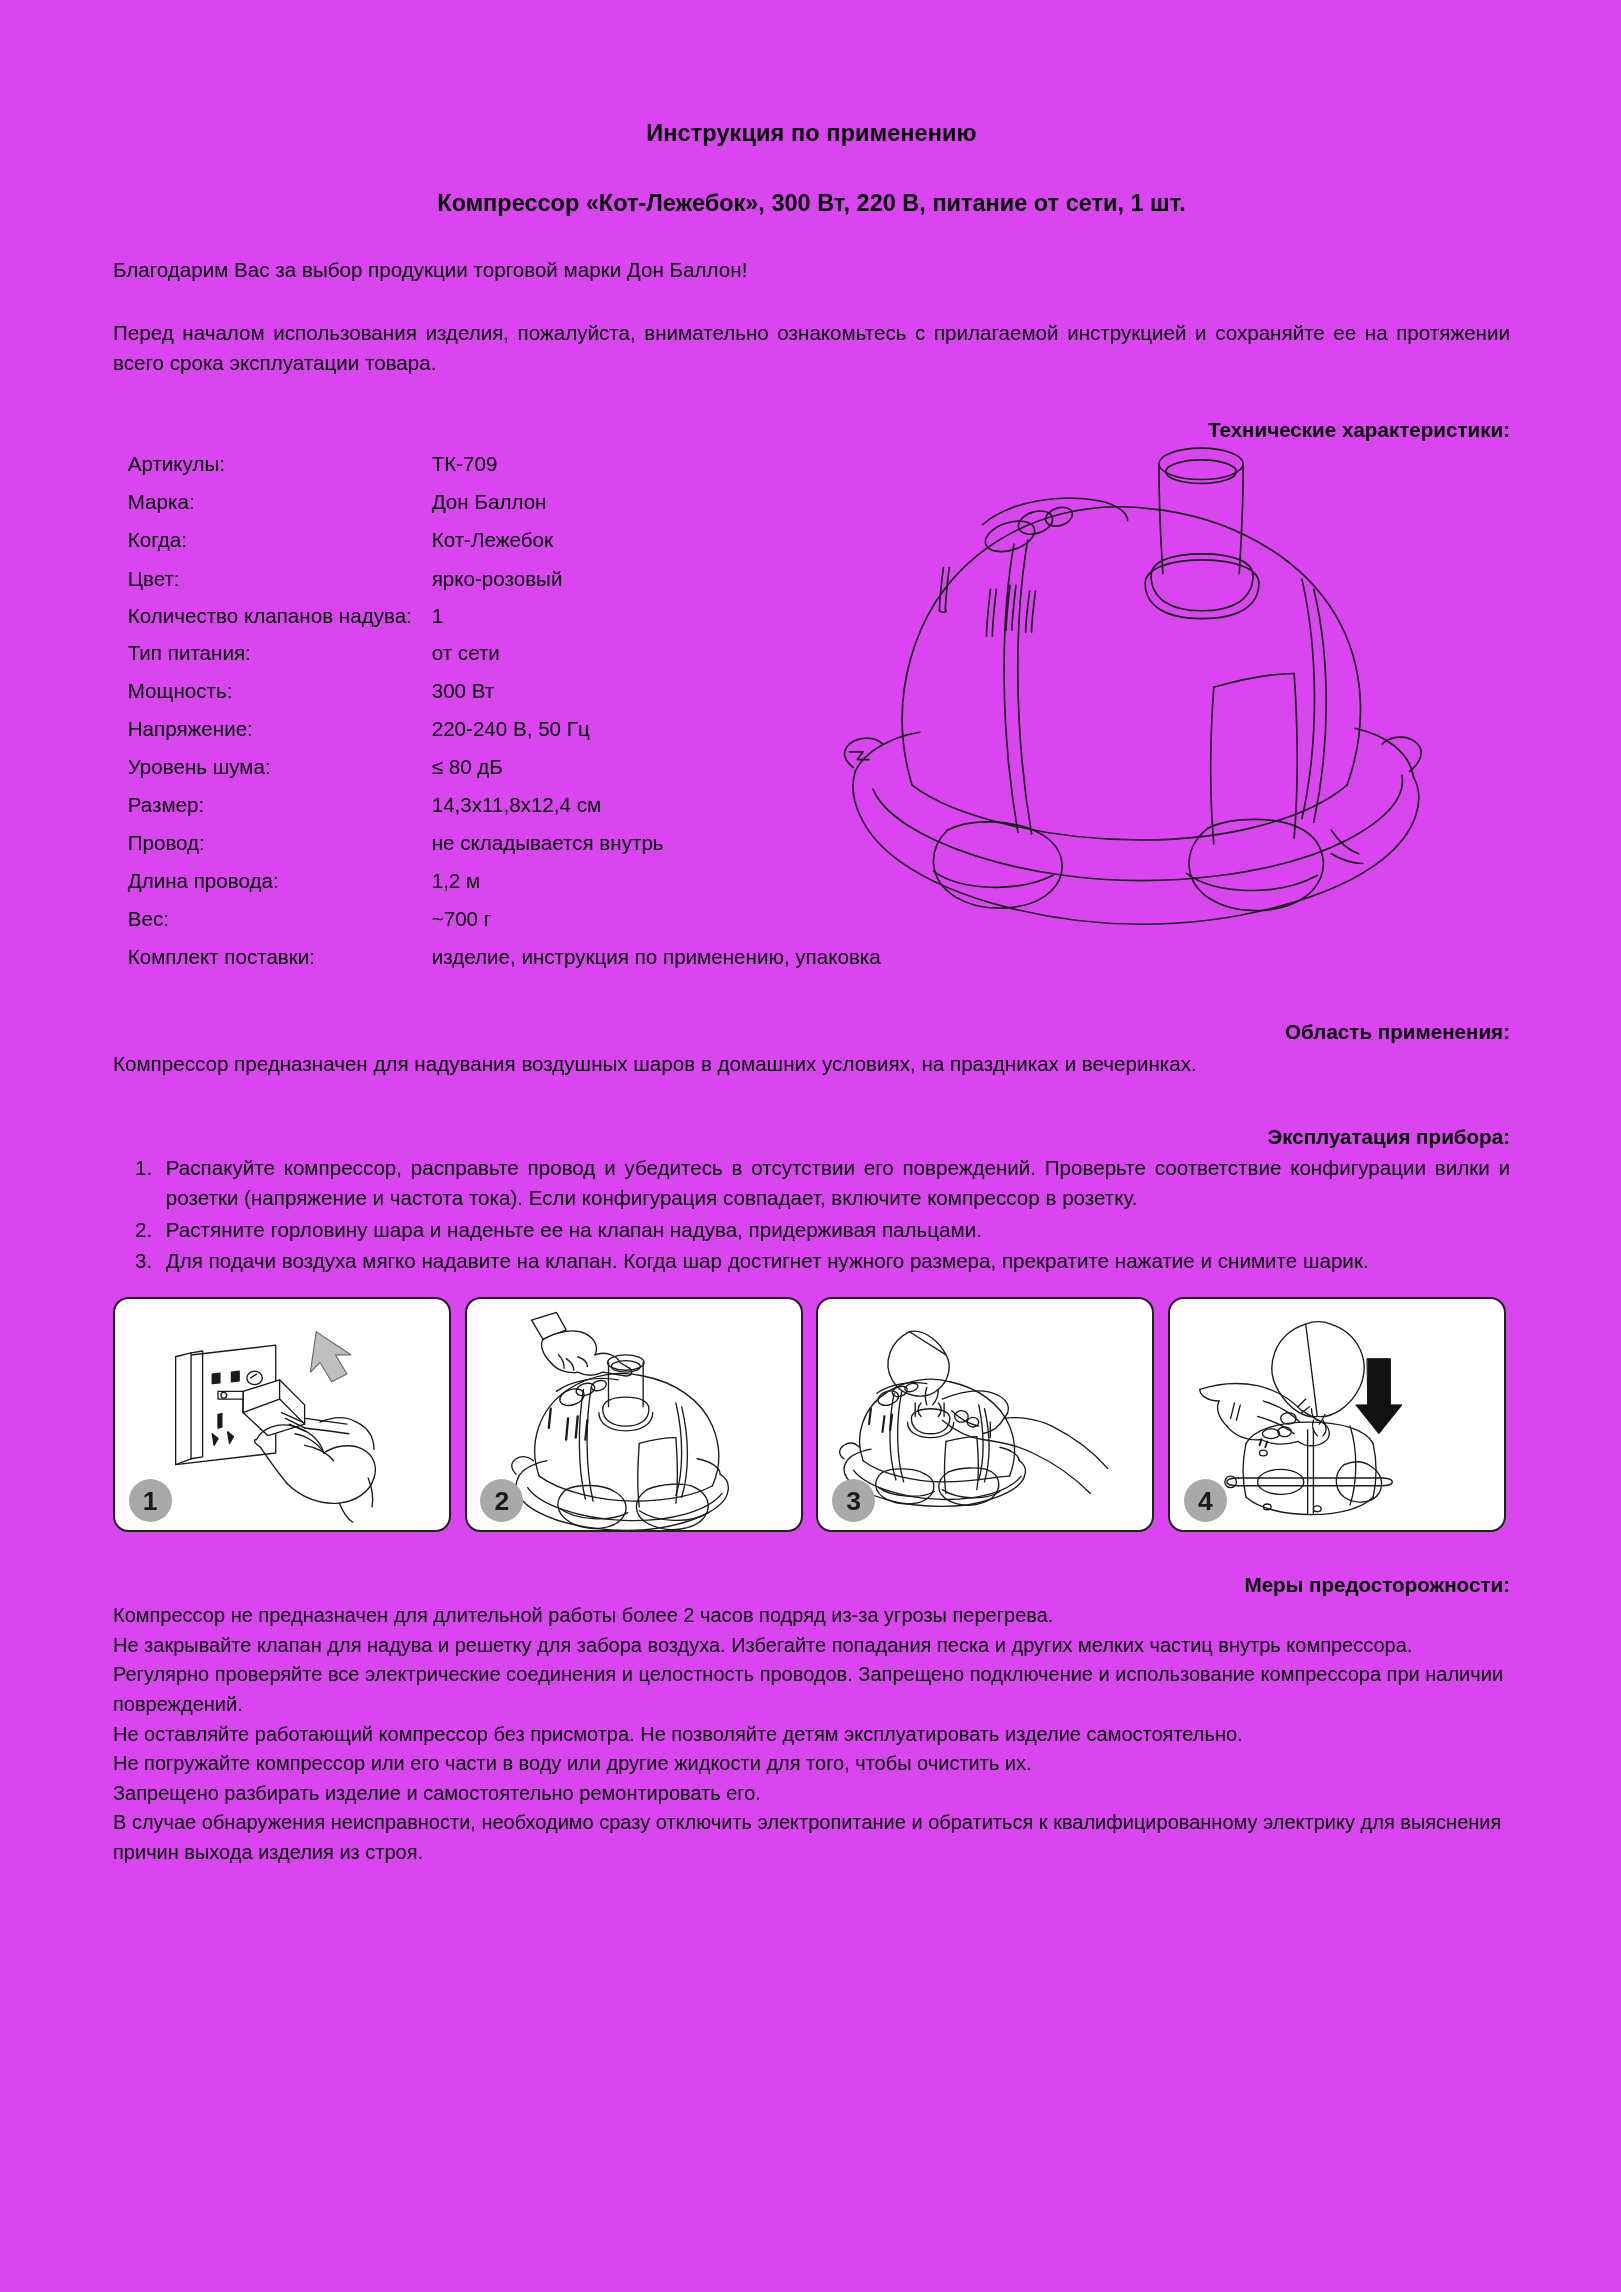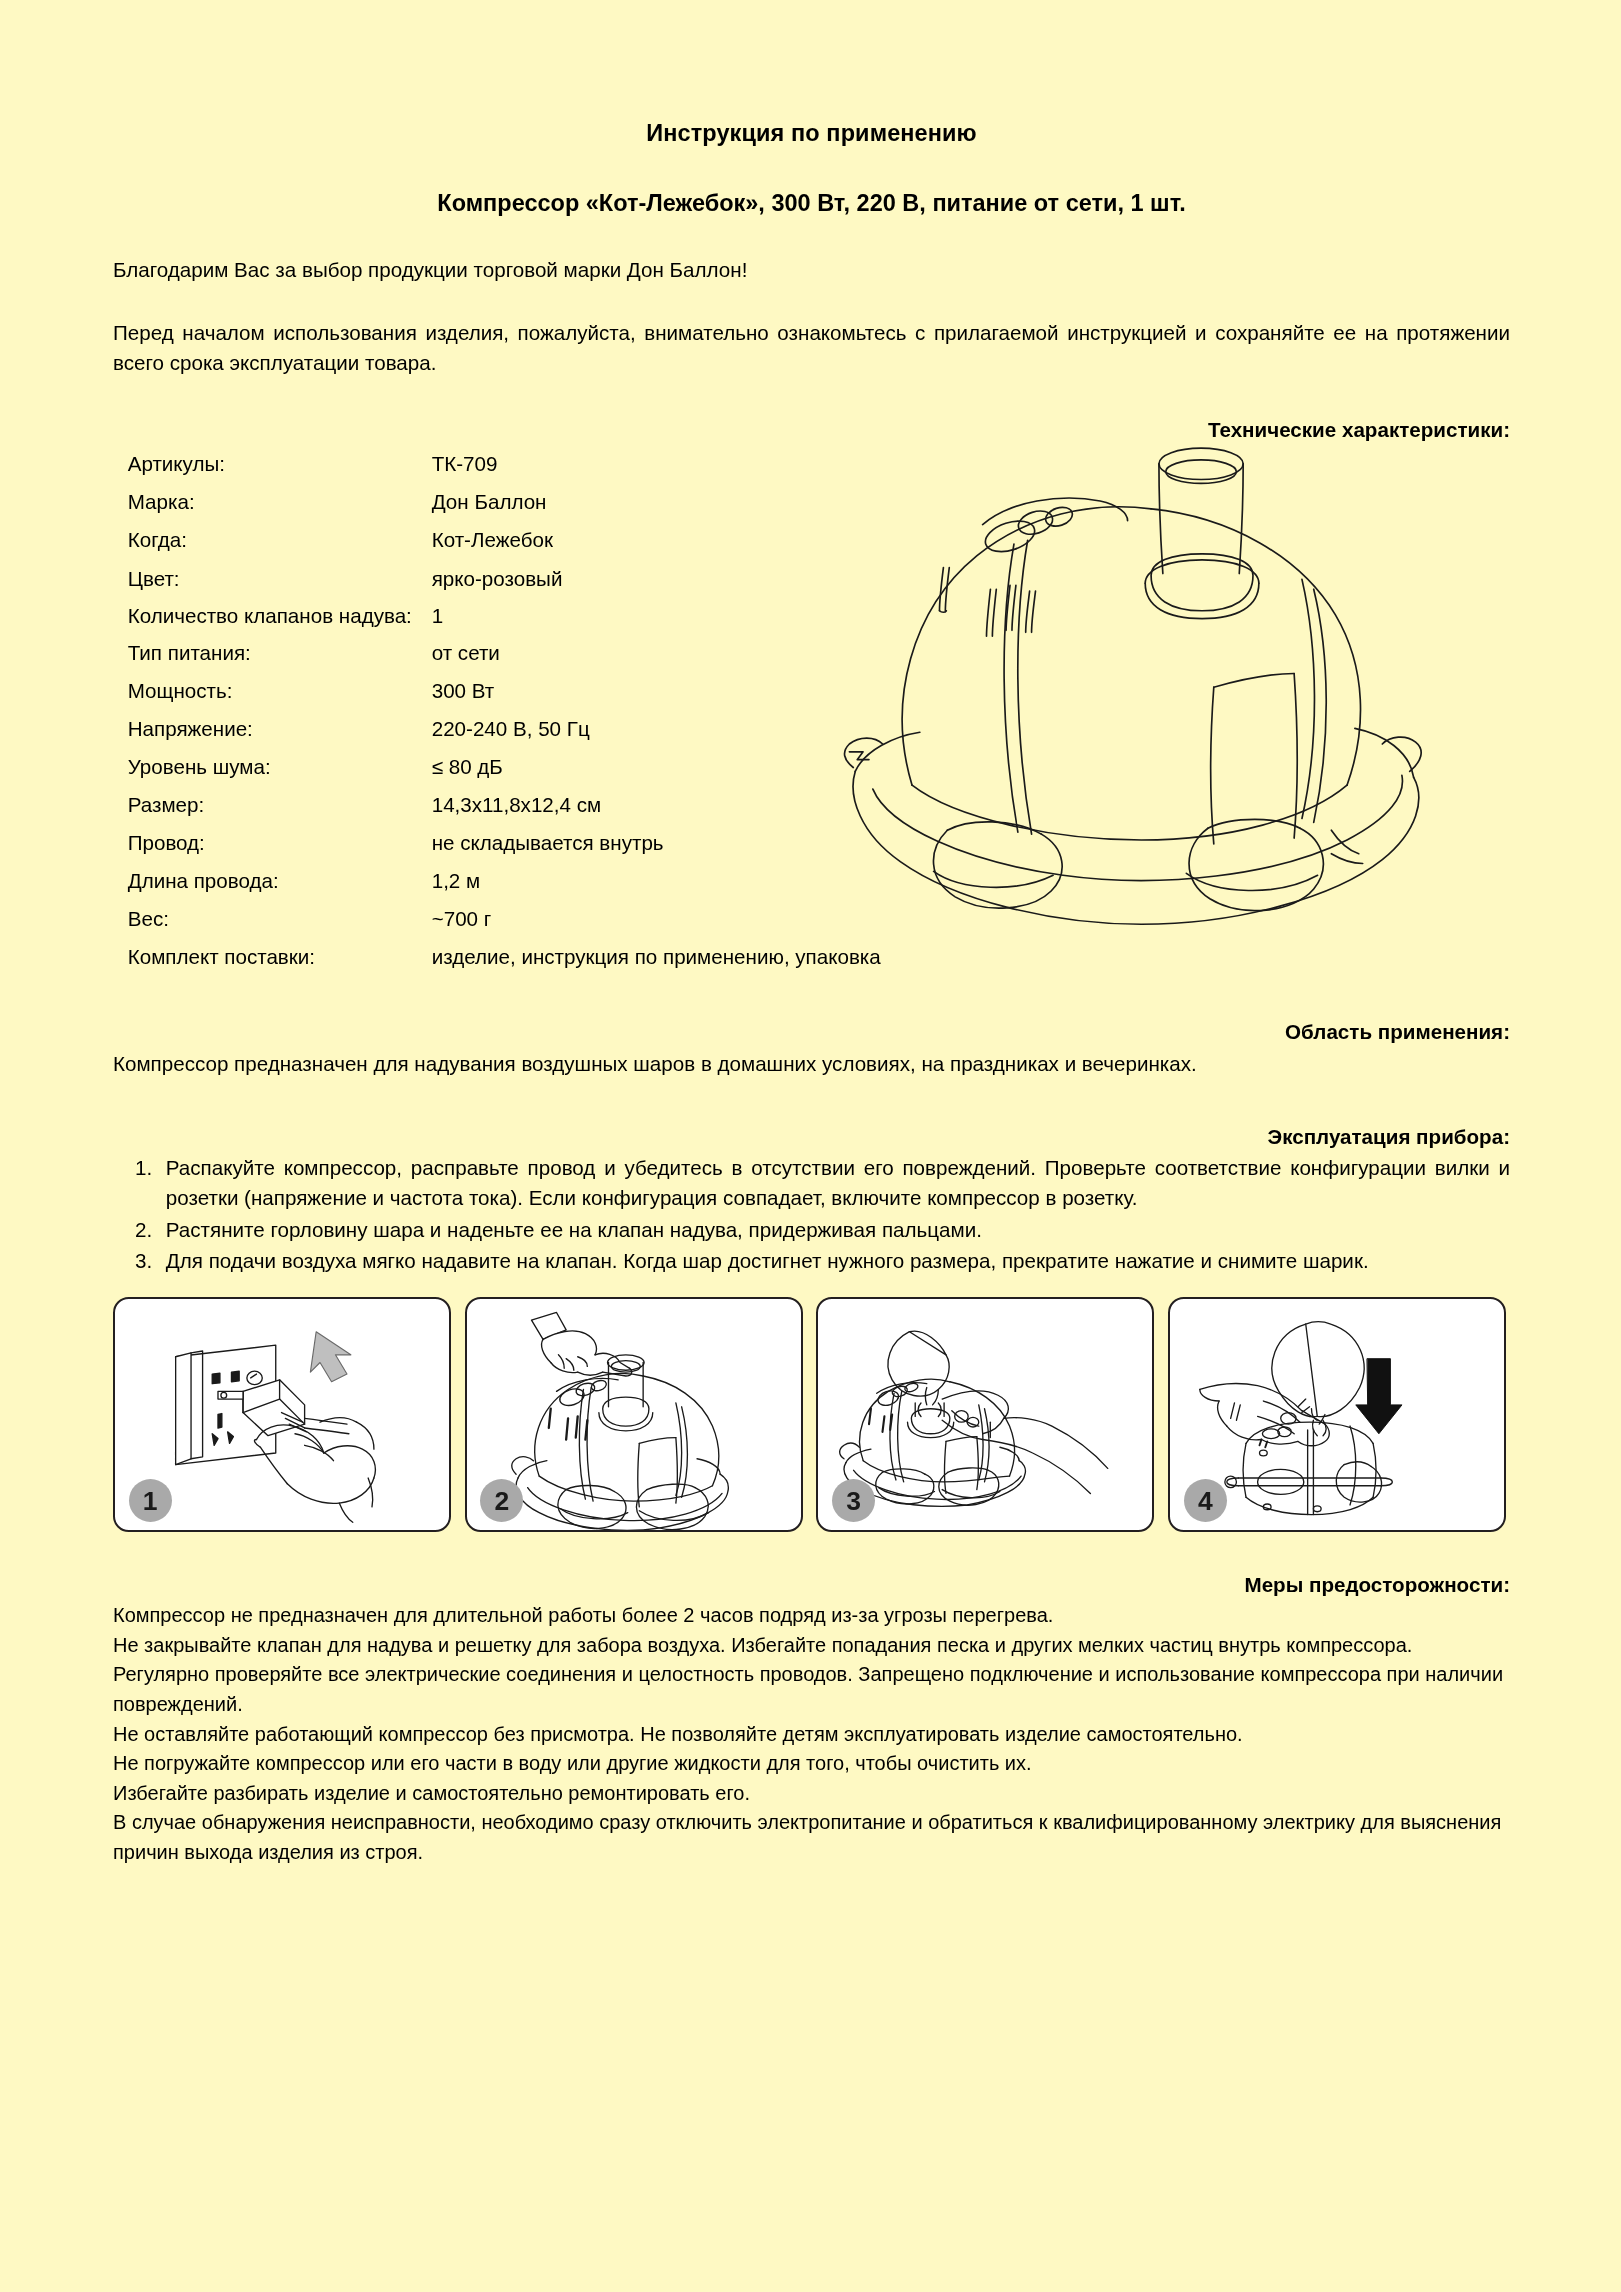--- a/index.html
+++ b/index.html
@@ -8,21 +8,21 @@
     background: #ffffff;
   }
   body {
     font-family: "Liberation Sans", sans-serif;
     color: #000000;
   }
   .page {
     position: relative;
     width: 1621px;
     height: 2293px;
-    background: #fef9c3;
+    background: #d946ef;
     margin: 0 auto;
     overflow: hidden;
   }
   .content {
     position: absolute;
     left: 113px;
     top: 0;
     width: 1397px;
   }
 
@@ -560,19 +560,19 @@
 
     </div>
 
     <h3 class="section-head safety-head">Меры предосторожности:</h3>
     <div class="safety-body">
       <p>Компрессор не предназначен для длительной работы более 2 часов подряд из-за угрозы перегрева.</p>
       <p>Не закрывайте клапан для надува и решетку для забора воздуха. Избегайте попадания песка и других мелких частиц внутрь компрессора.</p>
       <p>Регулярно проверяйте все электрические соединения и целостность проводов. Запрещено подключение и использование компрессора при наличии повреждений.</p>
       <p>Не оставляйте работающий компрессор без присмотра. Не позволяйте детям эксплуатировать изделие самостоятельно.</p>
       <p>Не погружайте компрессор или его части в воду или другие жидкости для того, чтобы очистить их.</p>
-      <p>Избегайте разбирать изделие и самостоятельно ремонтировать его.</p>
+      <p>Запрещено разбирать изделие и самостоятельно ремонтировать его.</p>
       <p>В случае обнаружения неисправности, необходимо сразу отключить электропитание и обратиться к квалифицированному электрику для выяснения причин выхода изделия из строя.</p>
     </div>
 
   </div>
 </div>
 
 
 </body></html>

